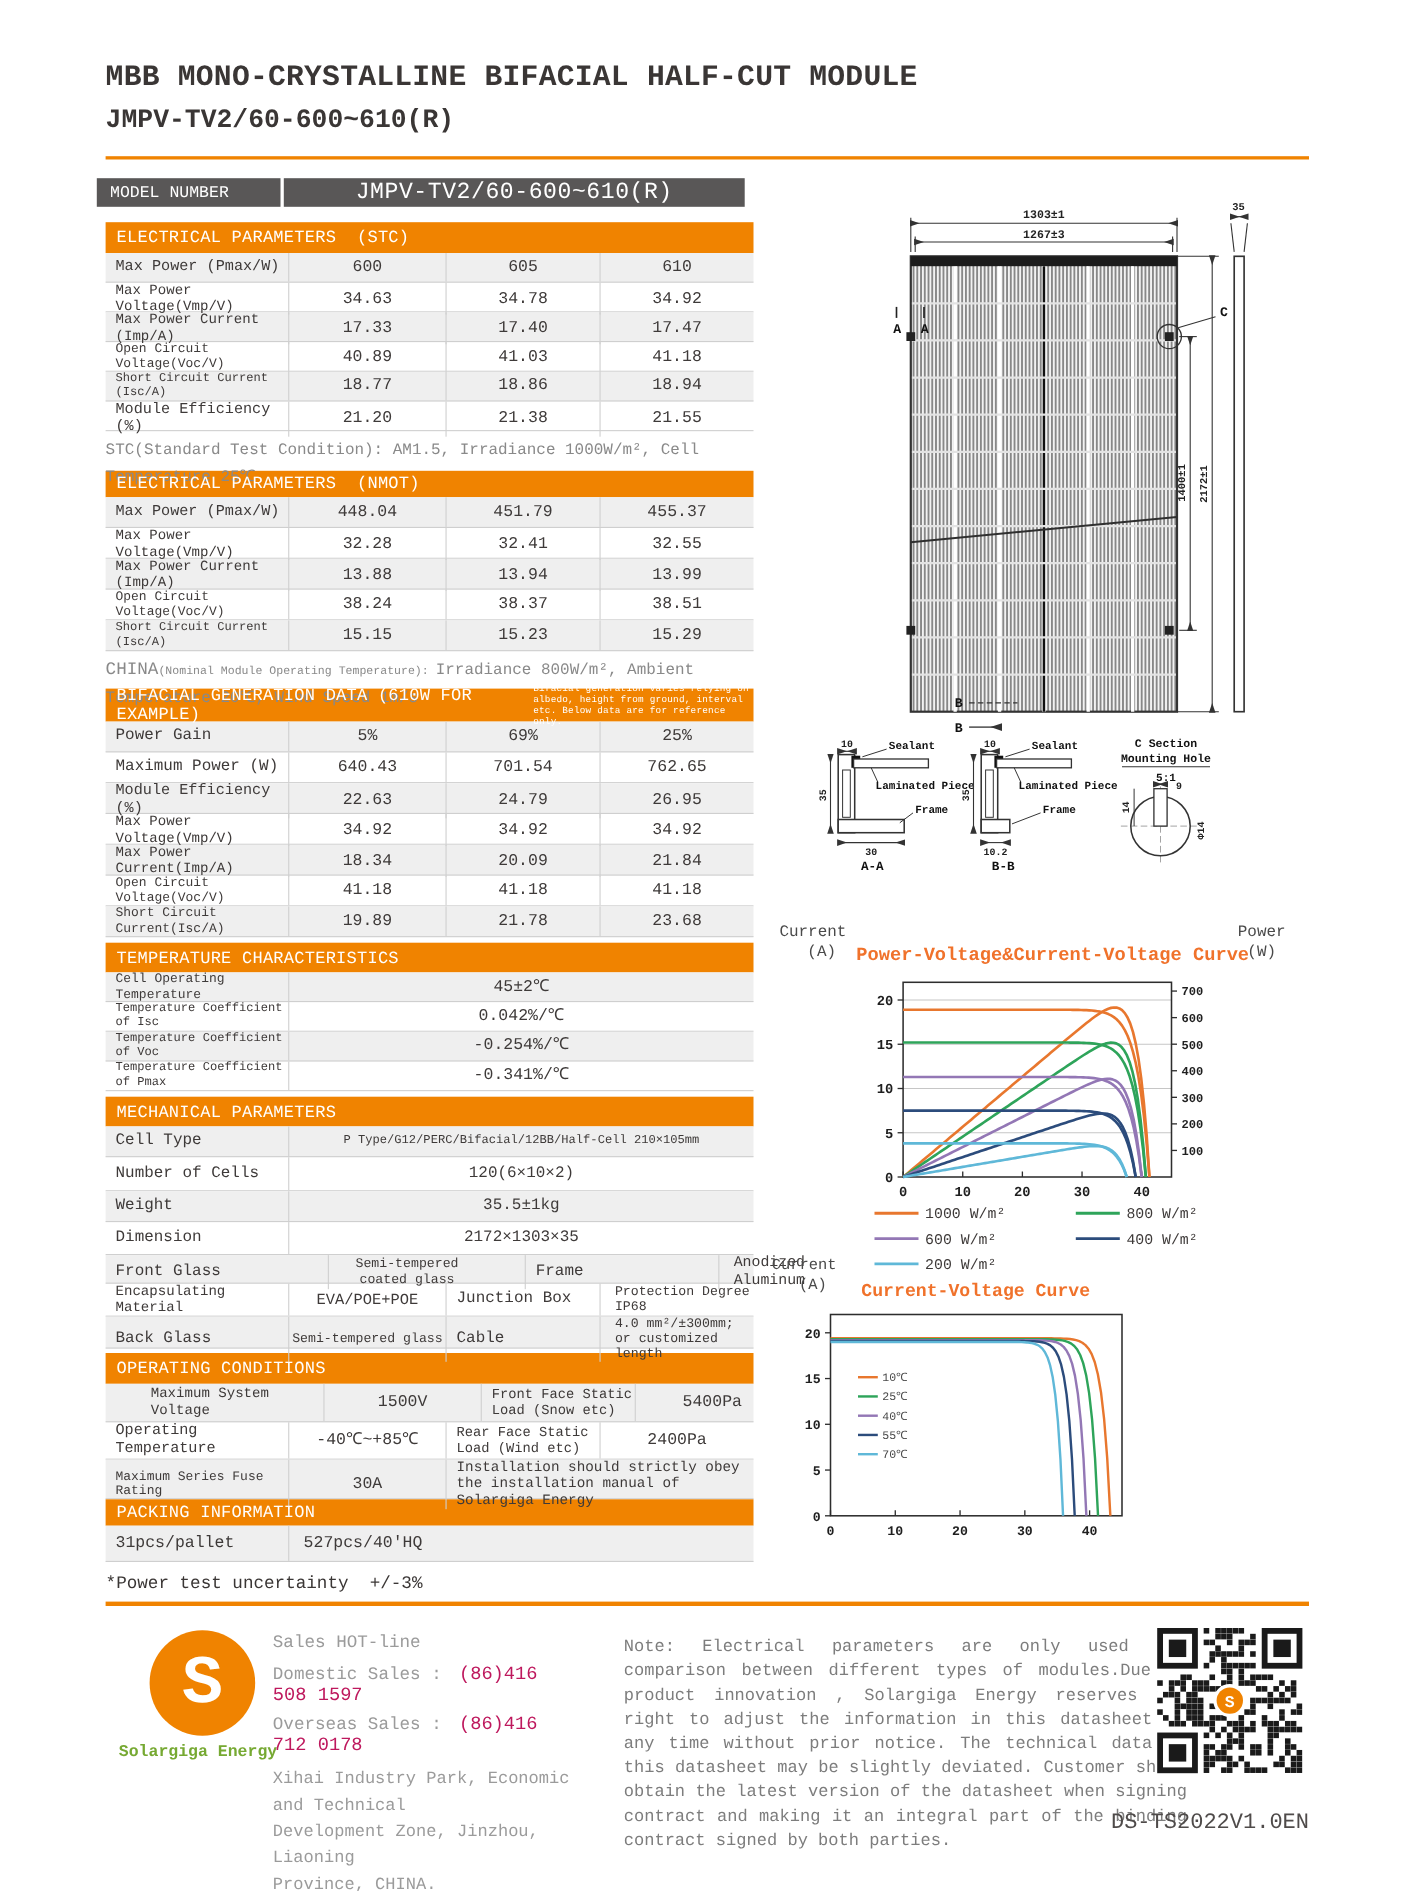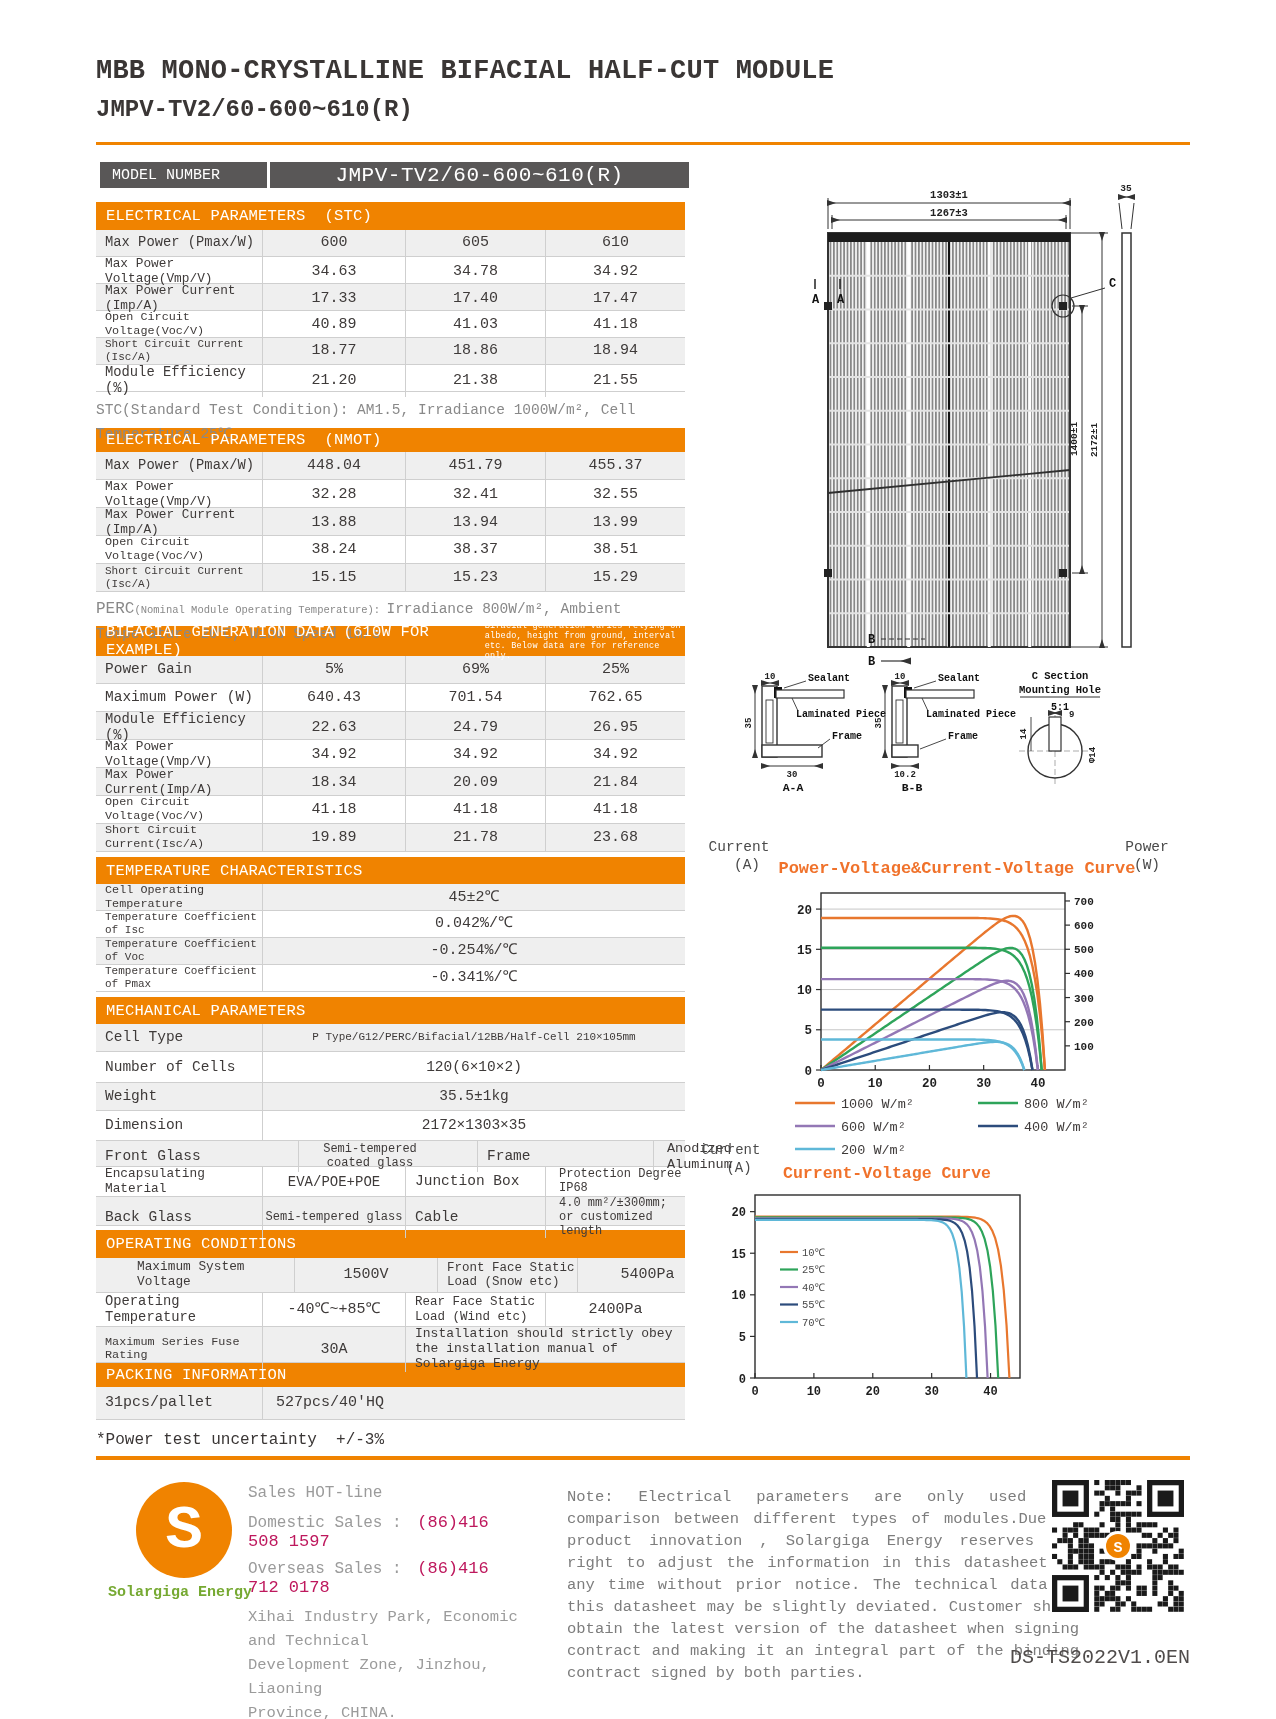--- a/index.html
+++ b/index.html
@@ -1,21 +1,21 @@
 <!DOCTYPE html>
 <html><head>
 <meta charset="utf-8">
 <style>
   html,body{margin:0;padding:0;background:#fff;}
   .page{position:relative;width:1276px;height:1719px;background:#fff;overflow:hidden;
         font-family:Liberation Mono, monospace;color:#3e3a39;}
   .t1{position:absolute;left:96px;top:56px;margin:0;font-size:27px;font-weight:600;color:#3a3635;letter-spacing:.2px;}
   .t2{position:absolute;left:96px;top:96px;margin:0;font-size:24px;font-weight:600;color:#3a3635;}
   .rule{position:absolute;left:96px;top:142px;width:1094px;height:3px;background:#F08300;}
-  .modelbar{position:absolute;left:100px;top:162px;width:589px;height:26px;display:flex;gap:3px;}
+  .modelbar{position:absolute;left:88px;top:162px;width:589px;height:26px;display:flex;gap:3px;}
   .modelbar .ml{width:167px;background:#595757;color:#fff;font-size:15px;display:flex;align-items:center;
         padding-left:12px;box-sizing:border-box;}
   .modelbar .mv{flex:1;background:#595757;color:#fff;font-size:21px;display:flex;align-items:center;
         justify-content:center;letter-spacing:.5px;}
   #left-col{position:absolute;left:96px;top:202px;width:589px;}
   .sec-h{background:#F08300;color:#fff;display:flex;align-items:center;padding-left:10px;
         font-size:15.5px;letter-spacing:.2px;box-sizing:border-box;white-space:pre-wrap;}
   .sec-h .sub{font-size:8.5px;line-height:1.2;width:222px;margin-left:10px;white-space:normal;}
   .row{display:grid;border-bottom:1px solid #cfcfcf;box-sizing:border-box;}
   .row.odd{background:#efefef;}
@@ -125,21 +125,21 @@
         <div class="c val">38.24</div>
         <div class="c val">38.37</div>
         <div class="c val">38.51</div>
       </div>
       <div class="row g4 odd" style="height: 28px;">
         <div class="c lab" style="font-size: 11px;">Short Circuit Current (Isc/A)</div>
         <div class="c val">15.15</div>
         <div class="c val">15.23</div>
         <div class="c val">15.29</div>
       </div>
-      <div class="tnote" style="margin-top: 5px; height: 24px; line-height: 24px;"><span style="font-size: 16px;">PERC</span><span style="font-size: 10.5px;">(Nominal Module Operating Temperature): </span><span style="font-size: 14.5px;">Irradiance 800W/m², Ambient Temperature 20℃, Wind Speed 1m/s</span></div>
+      <div class="tnote" style="margin-top: 5px; height: 24px; line-height: 24px;"><span style="font-size: 16px;">CHINA</span><span style="font-size: 10.5px;">(Nominal Module Operating Temperature): </span><span style="font-size: 14.5px;">Irradiance 800W/m², Ambient Temperature 20℃, Wind Speed 1m/s</span></div>
       <div class="sec-h" style="height: 30px; margin-top: 5px; background: rgb(240, 131, 0);"><span>BIFACIAL GENERATION DATA (610W FOR EXAMPLE)</span><span class="sub">Bifacial generation varies relying on albedo, height from ground, interval etc. Below data are for reference only.</span></div>
       <div class="row g4 odd" style="height: 28px;">
         <div class="c lab" style="font-size: 14.5px;">Power Gain</div>
         <div class="c val">5%</div>
         <div class="c val">69%</div>
         <div class="c val">25%</div>
       </div>
       <div class="row g4" style="height: 28px;">
         <div class="c lab" style="font-size: 14.5px;">Maximum Power (W)</div>
         <div class="c val">640.43</div>

